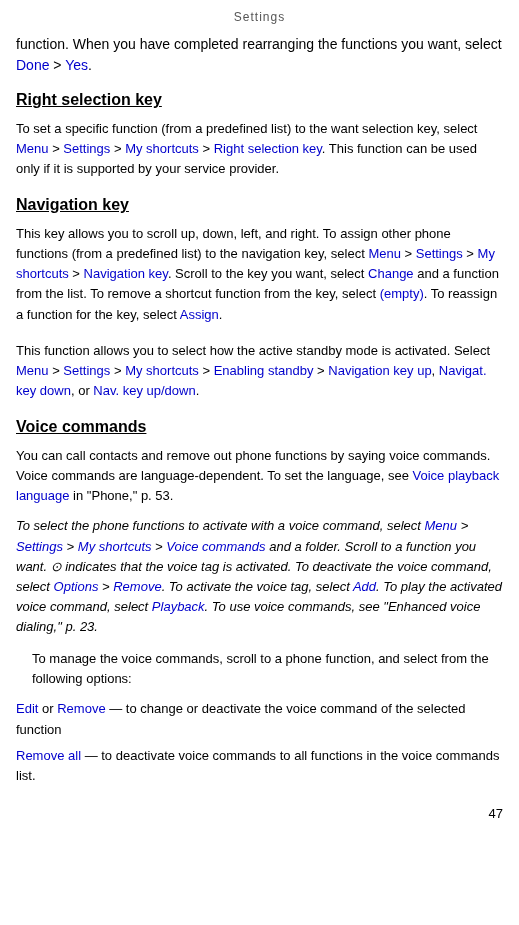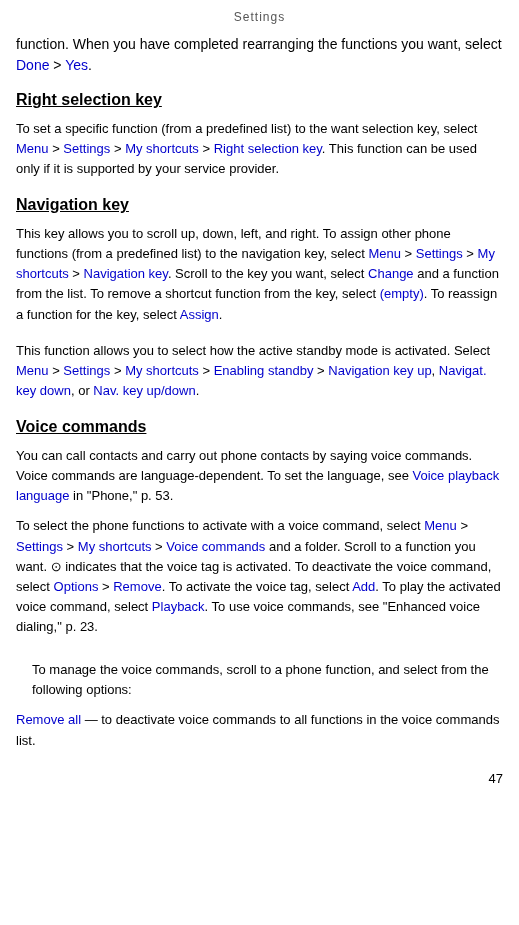--- a/index.html
+++ b/index.html
@@ -84,27 +84,30 @@
 <div class="section-block">
   <div class="section-body">
     <span>This function allows you to select how the active standby mode is activated. Select </span><a class="link">Menu</a><span> &gt; </span><a class="link">Settings</a><span> &gt; </span><a class="link">My shortcuts</a><span> &gt; </span><a class="link">Enabling standby</a><span> &gt; </span><a class="link">Navigation key up</a><span>, </span><a class="link">Navigat. key down</a><span>, or </span><a class="link">Nav. key up/down</a><span>.</span>
   </div>
 </div>
 
 <div class="section-block">
   <div class="section-heading">Voice commands</div>
   <div class="section-body">
     <p style="margin-bottom:10px;">
-      <span>You can call contacts and carry out phone contacts by saying voice commands. Voice commands are language-dependent. To set the language, see </span><a class="link">Voice playback language</a><span> in "Phone," p. 53.</span>
+      <span>You can call contacts and remove out phone functions by saying voice commands. Voice commands are language-dependent. To set the language, see </span><a class="link">Voice playback language</a><span> in "Phone," p. 53.</span>
     </p>
-    <p style="margin-bottom:23px;">
+    <p style="margin-bottom:12px;font-style:italic;">
       <span>To select the phone functions to activate with a voice command, select </span><a class="link">Menu</a><span> &gt; </span><a class="link">Settings</a><span> &gt; </span><a class="link">My shortcuts</a><span> &gt; </span><a class="link">Voice commands</a><span> and a folder. Scroll to a function you want. </span><span style="font-size:13px;">⊙</span><span> indicates that the voice tag is activated. To deactivate the voice command, select </span><a class="link">Options</a><span> &gt; </span><a class="link">Remove</a><span>. To activate the voice tag, select </span><a class="link">Add</a><span>. To play the activated voice command, select </span><a class="link">Playback</a><span>. To use voice commands, see "Enhanced voice dialing," p. 23.</span>
     </p>
     <p style="margin-bottom:10px;margin-left:16px;">
       <span>To manage the voice commands, scroll to a phone function, and select from the following options:</span>
+    </p>
+    <p style="margin-bottom:6px;">
+      <a class="link">Edit</a><span> or </span><a class="link">Remove</a><span> — to change or deactivate the voice command of the selected function</span>
     </p>
     <p style="margin-bottom:11px;">
       <a class="link">Remove all</a><span> — to deactivate voice commands to all functions in the voice commands list.</span>
     </p>
   </div>
 </div>
 
 <div class="page-number">47</div>
 
 </body></html>

